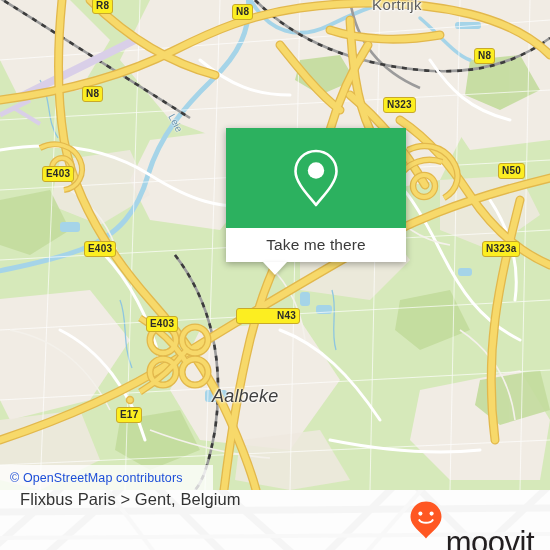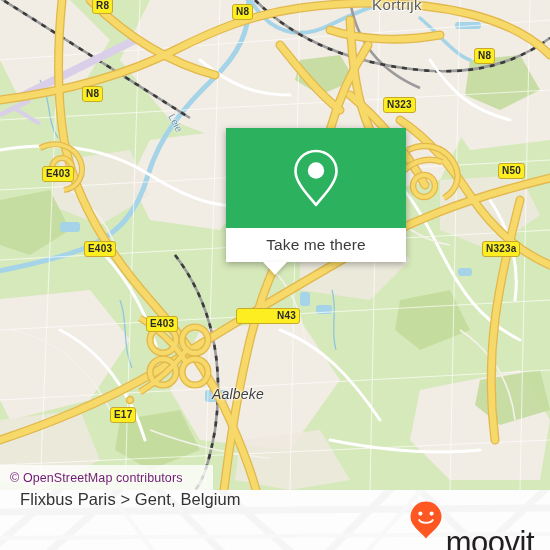--- a/index.html
+++ b/index.html
@@ -16,39 +16,39 @@
 
   
   .shield{
     position:absolute;background:#fcee21;border:1.6px solid #c8a92b;border-radius:3px;
     color:#2a2a2a;font-weight:bold;font-size:10px;line-height:13px;height:14px;
     padding:0 3px;text-align:center;white-space:nowrap;letter-spacing:.2px;
     box-sizing:content-box;
   }
   .citylabel{position:absolute;color:#5d5d5d;font-size:15px;letter-spacing:.4px;
     text-shadow:0 0 3px #fff,0 0 3px #fff,0 0 2px #fff,1px 1px 2px #fff;white-space:nowrap;}
-  .placelabel{position:absolute;color:#3f3f3f;font-size:14px;font-style:italic;letter-spacing:.2px;
+  .placelabel{position:absolute;color:#3f3f3f;font-size:18px;font-style:italic;letter-spacing:.2px;
     text-shadow:0 0 3px #fff,0 0 3px #fff,0 0 2px #fff;white-space:nowrap;}
   .waterlabel{position:absolute;color:#6b93ad;font-size:10px;white-space:nowrap;
     text-shadow:0 0 2px #fff,0 0 2px #fff;}
 
   
   .popup{position:absolute;left:191px;top:128px;width:180px;
     box-shadow:0 2px 7px rgba(0,0,0,.32);margin-left:35px;}
   .popup-top{height:100px;background:#2cb15f;display:flex;align-items:center;justify-content:center;}
   .popup-bottom{height:34px;background:#fff;display:flex;align-items:center;justify-content:center;}
   .popup-label{font-size:15.5px;color:#3a3a3a;letter-spacing:.1px;}
   .popup-tail{position:absolute;left:50%;top:262px;margin-left:-12px;width:0;height:0;
     border-left:12px solid transparent;border-right:12px solid transparent;
     border-top:13px solid #fff;filter:drop-shadow(0 2px 2px rgba(0,0,0,.22));}
 
   
   .attrib{position:absolute;left:0;top:465px;width:213px;height:25px;
     background:rgba(255,255,255,.78);display:flex;align-items:center;}
-  .attrib span{font-size:12.5px;color:#701a75;padding-left:10px;letter-spacing:.1px;}
+  .attrib span{font-size:12.5px;color:#1d4ed8;padding-left:10px;letter-spacing:.1px;}
 
   
   .footer{position:absolute;left:0;top:490px;width:550px;height:60px;background:#fdfdfd;overflow:hidden;}
   .footer-wm{position:absolute;left:0;top:0;width:550px;height:60px;opacity:.55;}
   .footer-title{position:absolute;left:20px;top:0;height:60px;display:flex;align-items:flex-start;
     font-size:16.5px;color:#333;letter-spacing:.1px;}
   .brand{position:absolute;right:16px;top:0;height:60px;display:flex;align-items:center;gap:3px;}
   .brand-name{font-size:31px;color:#231f20;letter-spacing:-.5px;font-weight:normal;margin-top:46px;}
 </style>
 </head>
@@ -243,21 +243,21 @@
       <div class="shield" style="left:232px;top:4px;">N8</div>
       <div class="shield" style="left:474px;top:48px;">N8</div>
       <div class="shield" style="left:82px;top:86px;">N8</div>
       <div class="shield" style="left:383px;top:97px;">N323</div>
       <div class="shield" style="left:42px;top:166px;">E403</div>
       <div class="shield" style="left:458px;top:163px;margin-left:40px;">N50</div>
       <div class="shield" style="left:84px;top:241px;">E403</div>
       <div class="shield" style="left:482px;top:241px;text-align:center;">N323a</div>
       <div class="shield" style="left:146px;top:316px;">E403</div>
       <div class="shield" style="left:236px;top:308px;padding-left:40px;">N43</div>
-      <div class="shield" style="left:110px;top:407px;text-align:right;">E17</div>
+      <div class="shield" style="left:116px;top:407px;text-align:right;">E17</div>
     </div>
 
     <div class="popup">
       <div class="popup-top">
         <svg width="54" height="62" viewBox="0 0 54 62">
           <path d="M27 4 C15.5 4 6.5 13 6.5 24.2 C6.5 36 20 49 27 58 C34 49 47.5 36 47.5 24.2 C47.5 13 38.5 4 27 4 Z" fill="none" stroke="#ffffff" stroke-width="2.6" stroke-linejoin="round"></path>
           <circle cx="27" cy="23.5" r="8.2" fill="#ffffff"></circle>
         </svg>
       </div>
       <div class="popup-bottom">

